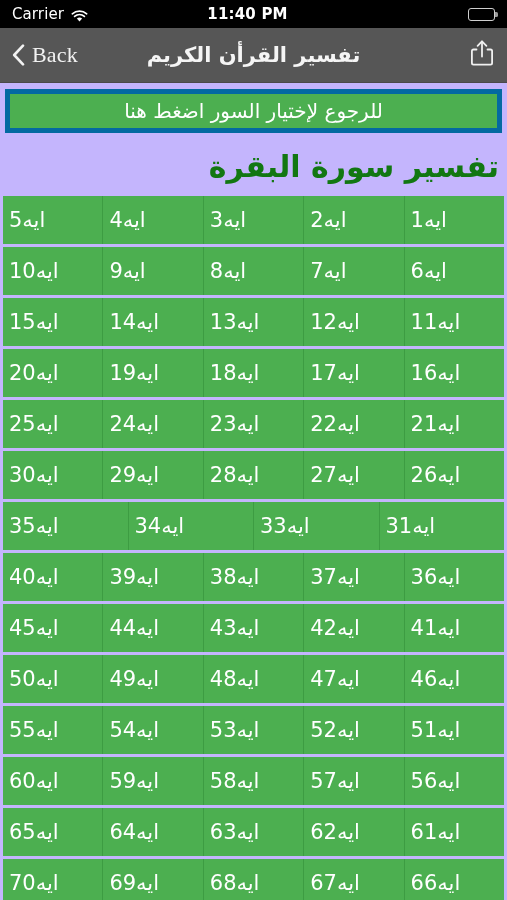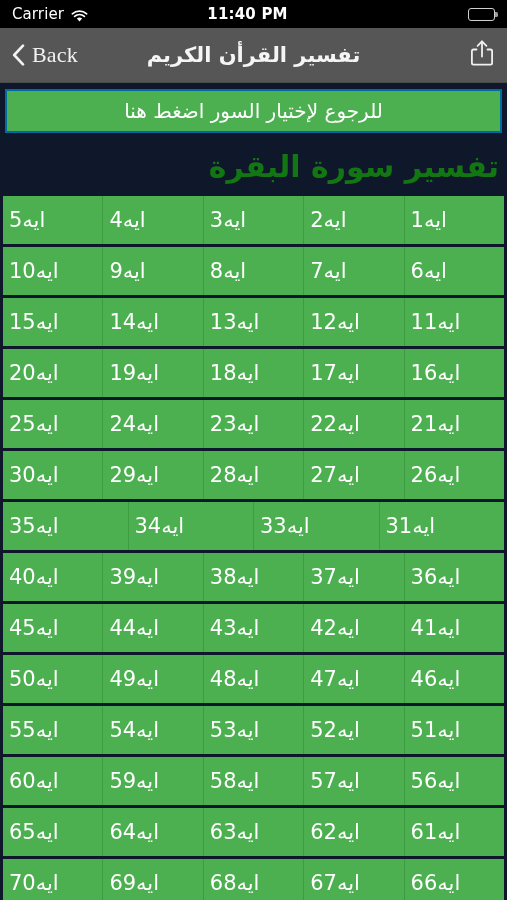--- a/index.html
+++ b/index.html
@@ -2,21 +2,21 @@
 <html lang="ar"><head>
 <meta charset="utf-8">
 <style>
   * { margin:0; padding:0; box-sizing:border-box; }
   html,body {
     width:507px; height:900px;
     background:#ffffff;
     font-family:"DejaVu Sans","Liberation Sans",sans-serif;
     overflow:hidden;
   }
-  #app { width:507px; height:900px; position:relative; background:#0f172a; display:flex; flex-direction:column; }
+  #app { width:507px; height:900px; position:relative; background:#c4b5fd; display:flex; flex-direction:column; }
 
   
   .statusbar {
     height:28px; background:#000; color:#fff;
     display:flex; align-items:center; justify-content:space-between;
     padding:0 12px; flex:0 0 28px; position:relative;
   }
   .sb-left { display:flex; align-items:center; gap:7px; }
   .sb-carrier { font-size:15px; font-weight:400; letter-spacing:.1px; color:#fff; }
   .wifi { width:17px; height:13px; position:relative; display:block; }
@@ -45,21 +45,21 @@
     direction:rtl; pointer-events:none; letter-spacing:0;
   }
   .nav-share { margin-left:auto; z-index:3; cursor:pointer; width:30px; height:34px; display:flex; align-items:center; justify-content:center; }
 
   
   .banner-wrap { padding:6px 5px 0 5px; flex:0 0 auto; }
   .banner {
     background:#4caf50; height:44px; width:100%;
     display:flex; align-items:center; justify-content:center;
     color:#ffffff; font-size:20px; font-weight:400; direction:rtl;
-    cursor:pointer; border:2px solid #0369a1;
+    cursor:pointer; border:5px solid #0369a1;
   }
 
   
   .section-title {
     color:#127712; font-size:30px; font-weight:700;
     direction:rtl; text-align:right;
     padding:16px 8px 12px 8px; flex:0 0 auto;
   }
 
   

